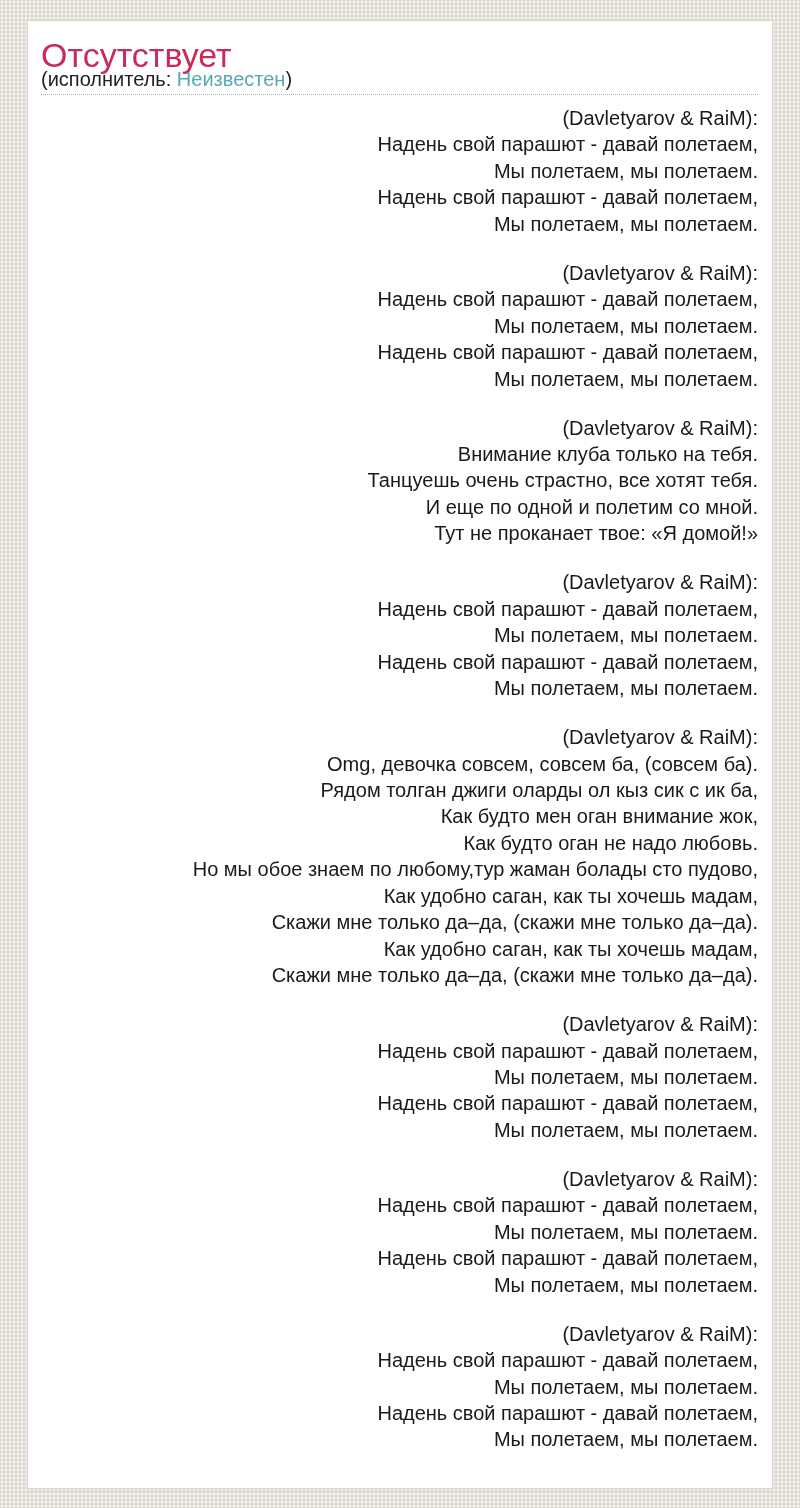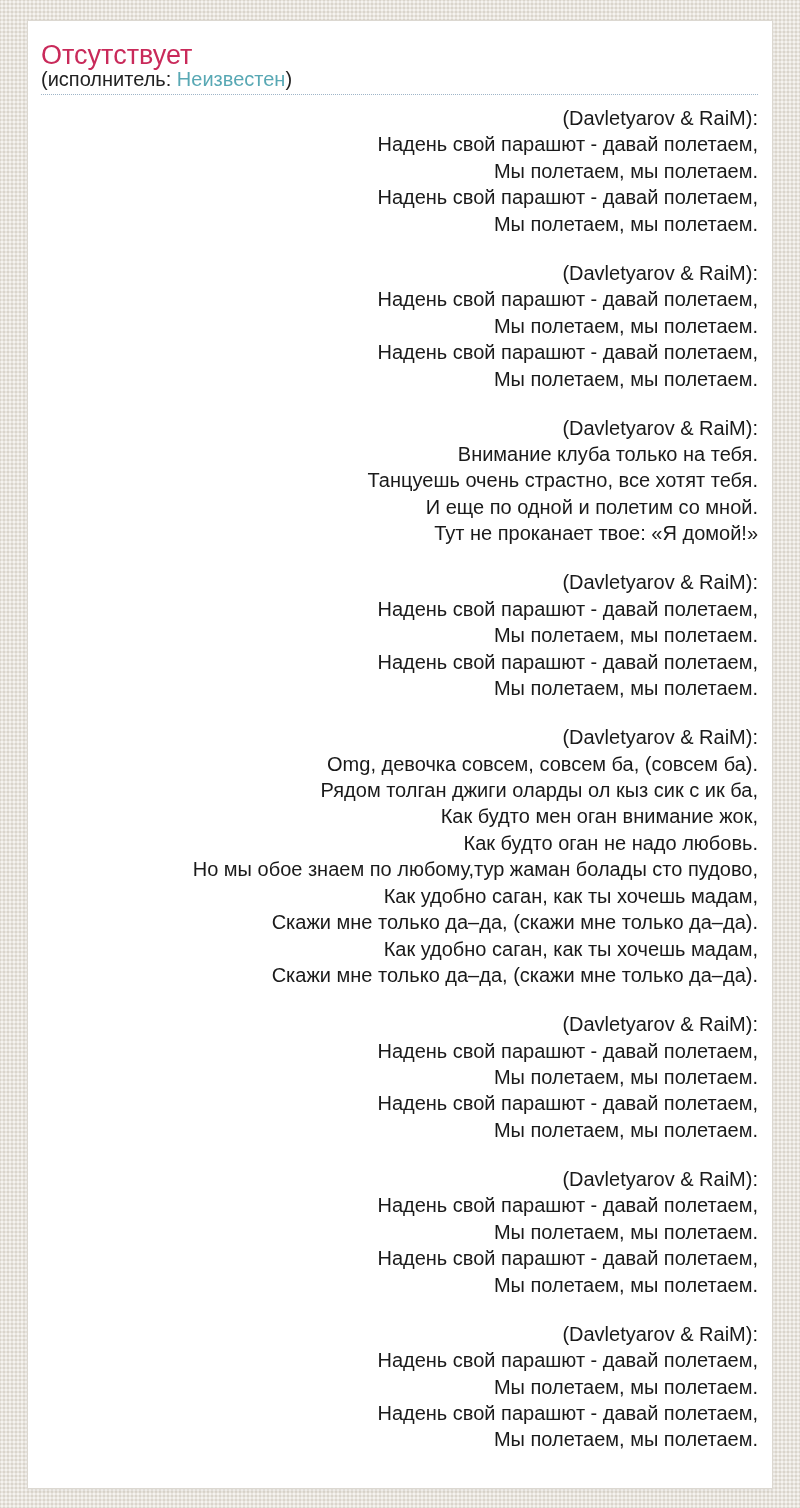--- a/index.html
+++ b/index.html
@@ -26,21 +26,21 @@
     border: 1px solid #dcd8d1;
     box-shadow: 0 1px 3px rgba(0,0,0,0.07);
     padding: 20px 14px 35px 13px;
   }
   .song-header {
     border-bottom: 1px dotted #9fb5c8;
     padding-bottom: 5px;
   }
   .song-title {
     margin: 0;
-    font-size: 27px;
+    font-size: 34px;
     line-height: 28px;
     font-weight: normal;
     color: #c92a5a;
   }
   .artist-line {
     font-size: 20px;
     line-height: 20px;
     color: #222222;
   }
   .artist-link {

